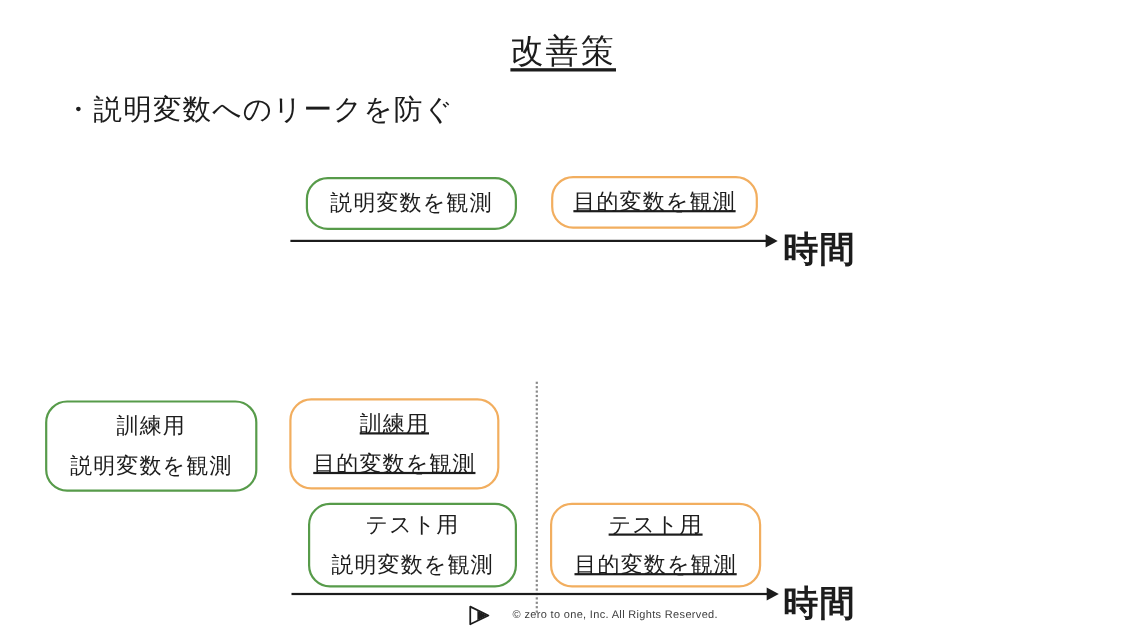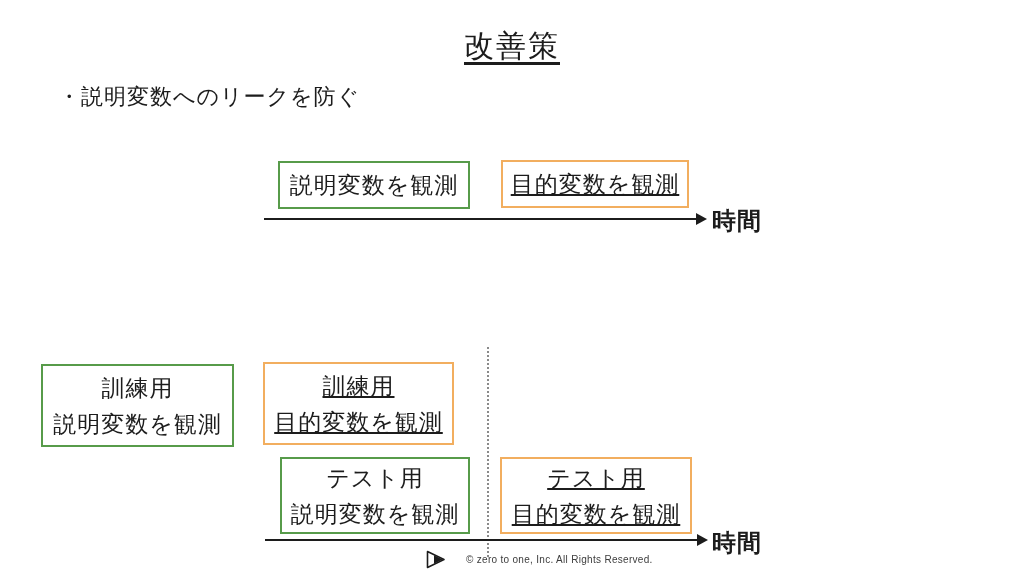--- a/index.html
+++ b/index.html
@@ -24,42 +24,43 @@
     text-align: center;
     font-size: 30px;
     letter-spacing: 2px;
     text-decoration: underline;
     text-underline-offset: 6px;
     color: var(--text, #1c1c1c);
   }
   .bullet {
     position: absolute;
     left: 58px;
-    font-size: 22px;
+    font-size: 26px;
     letter-spacing: 1px;
     color: var(--text, #1c1c1c);
     white-space: nowrap;
     font-family: Liberation Mono, monospace;
   }
   .bullet.first  { top: 82px; }
   .bullet.second { top: 283px; }
 
   .box {
     position: absolute;
     background: #ffffff;
     display: flex;
     flex-direction: column;
     justify-content: center;
     align-items: center;
-    font-size: 23px;
+    font-size: 20px;
     line-height: 36px;
     text-align: right;
     letter-spacing: 1px;
     color: var(--text, #1c1c1c);
     box-sizing: border-box;
+    border-radius: 20px;
   }
   .box.green  { border: 2px solid var(--green-border, #579b4a); }
   .box.orange { border: 2px solid var(--orange-border, #f2ae5f); text-decoration: underline; }
 
   
   .d1-b1 { left: 278px; top: 161px; width: 192px; height: 48px; }
   .d1-b2 { left: 501px; top: 160px; width: 188px; height: 48px; }
 
   
   .d2-b1 { left: 41px;  top: 364px; width: 193px; height: 83px; }
@@ -88,21 +89,21 @@
     top: 1px;
     width: 0;
     height: 0;
     border-left: 11px solid var(--axis, #1c1c1c);
     border-top: 6px solid transparent;
     border-bottom: 6px solid transparent;
   }
   .time-label {
     position: absolute;
     left: 712px;
-    font-size: 24px;
+    font-size: 32px;
     font-weight: bold;
     letter-spacing: 1px;
     color: var(--text, #1c1c1c);
     white-space: nowrap;
     font-family: Liberation Serif, serif;
   }
   .time-label.t1 { top: 205px; }
   .time-label.t2 { top: 527px; }
 
   .divider {

